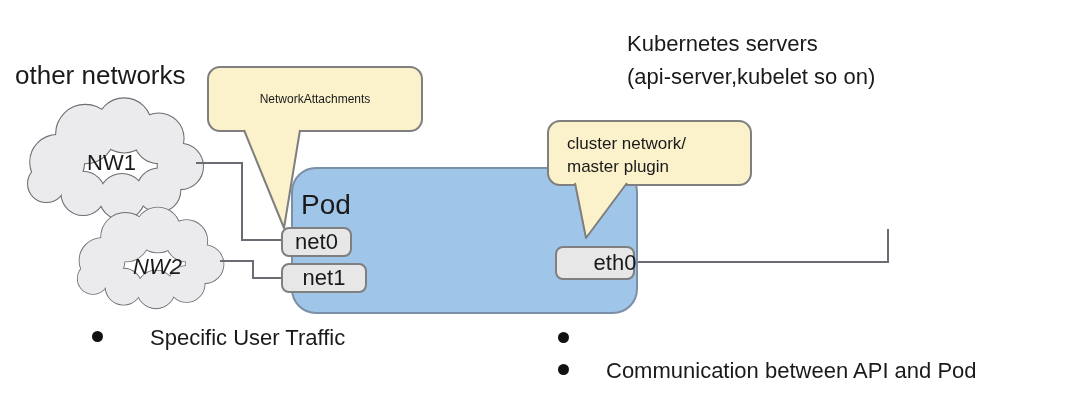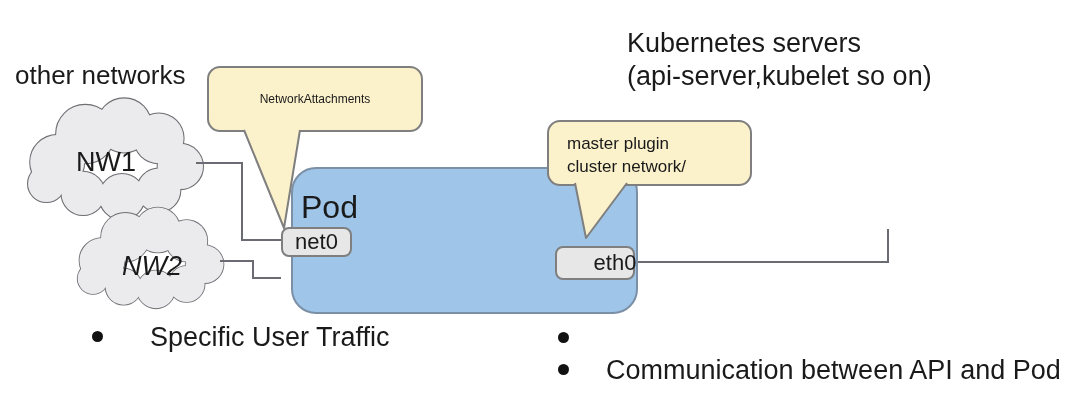--- a/index.html
+++ b/index.html
@@ -29,22 +29,22 @@
   .callout .cl-line{font-size:17px; line-height:23px;}
   #callout2{padding:10px 0 0 18px;}
   .tails{z-index:20;}
   .iface{
     position:absolute; z-index:30; background:var(--iface-fill);
     border:2px solid var(--iface-stroke); border-radius:8px; box-sizing:border-box;
     display:flex; align-items:center; justify-content:center; font-size:22px;
   }
   .txt{position:absolute; z-index:40; white-space:nowrap;}
   .t26{font-size:26px;}
-  .t27{font-size:27px; line-height:33px;}
-  .t28{font-size:32px;}
+  .t27{font-size:22px; line-height:33px;}
+  .t28{font-size:28px;}
   .ctr{text-align:right;}
   .dot{position:absolute; z-index:40; width:11px; height:11px; border-radius:50%; background:#111;}
 </style>
 </head>
 <body>
 
 <div class="stage">
 
   <svg width="1080" height="412">
     <defs>
@@ -82,31 +82,34 @@
     <polyline class="conn" points="637,262 888,262 888,229"></polyline>
 
     <rect class="podrect" x="292" y="168" width="345" height="145" rx="24"></rect>
   </svg>
 
   <div class="callout center" id="callout1" style="left:207px; top:66px; width:216px; height:66px;">
     <span class="cl-txt">NetworkAttachments</span>
   </div>
 
   <div class="callout" id="callout2" style="left:547px; top:120px; width:205px; height:66px;">
+    <div class="cl-line">cluster network/</div>
     <div class="cl-line">master plugin</div>
-    <div class="cl-line">cluster network/</div>
   </div>
 
   <svg class="tails" width="1080" height="412">
     <path class="tail" d="M244,130 L284,228 L300,130"></path>
     <path class="tail" d="M575,183 L586,238 L627,183"></path>
   </svg>
 
   <div class="iface" style="left:281px; top:227px; width:71px; height:30px;">
     <span>net0</span>
+  </div>
+  <div class="iface" style="left:281px; top:263px; width:86px; height:30px;">
+    <span>net1</span>
   </div>
   <div class="iface" style="left:555px; top:246px; width:80px; height:34px;padding-left:40px;">
     <span>eth0</span>
   </div>
 
   <div class="txt t26" style="left:15px; top:60px;">other networks</div>
 
   <div class="txt t27" style="left:627px; top:27px;">
     <div>Kubernetes servers</div>
     <div>(api-server,kubelet so on)</div>

